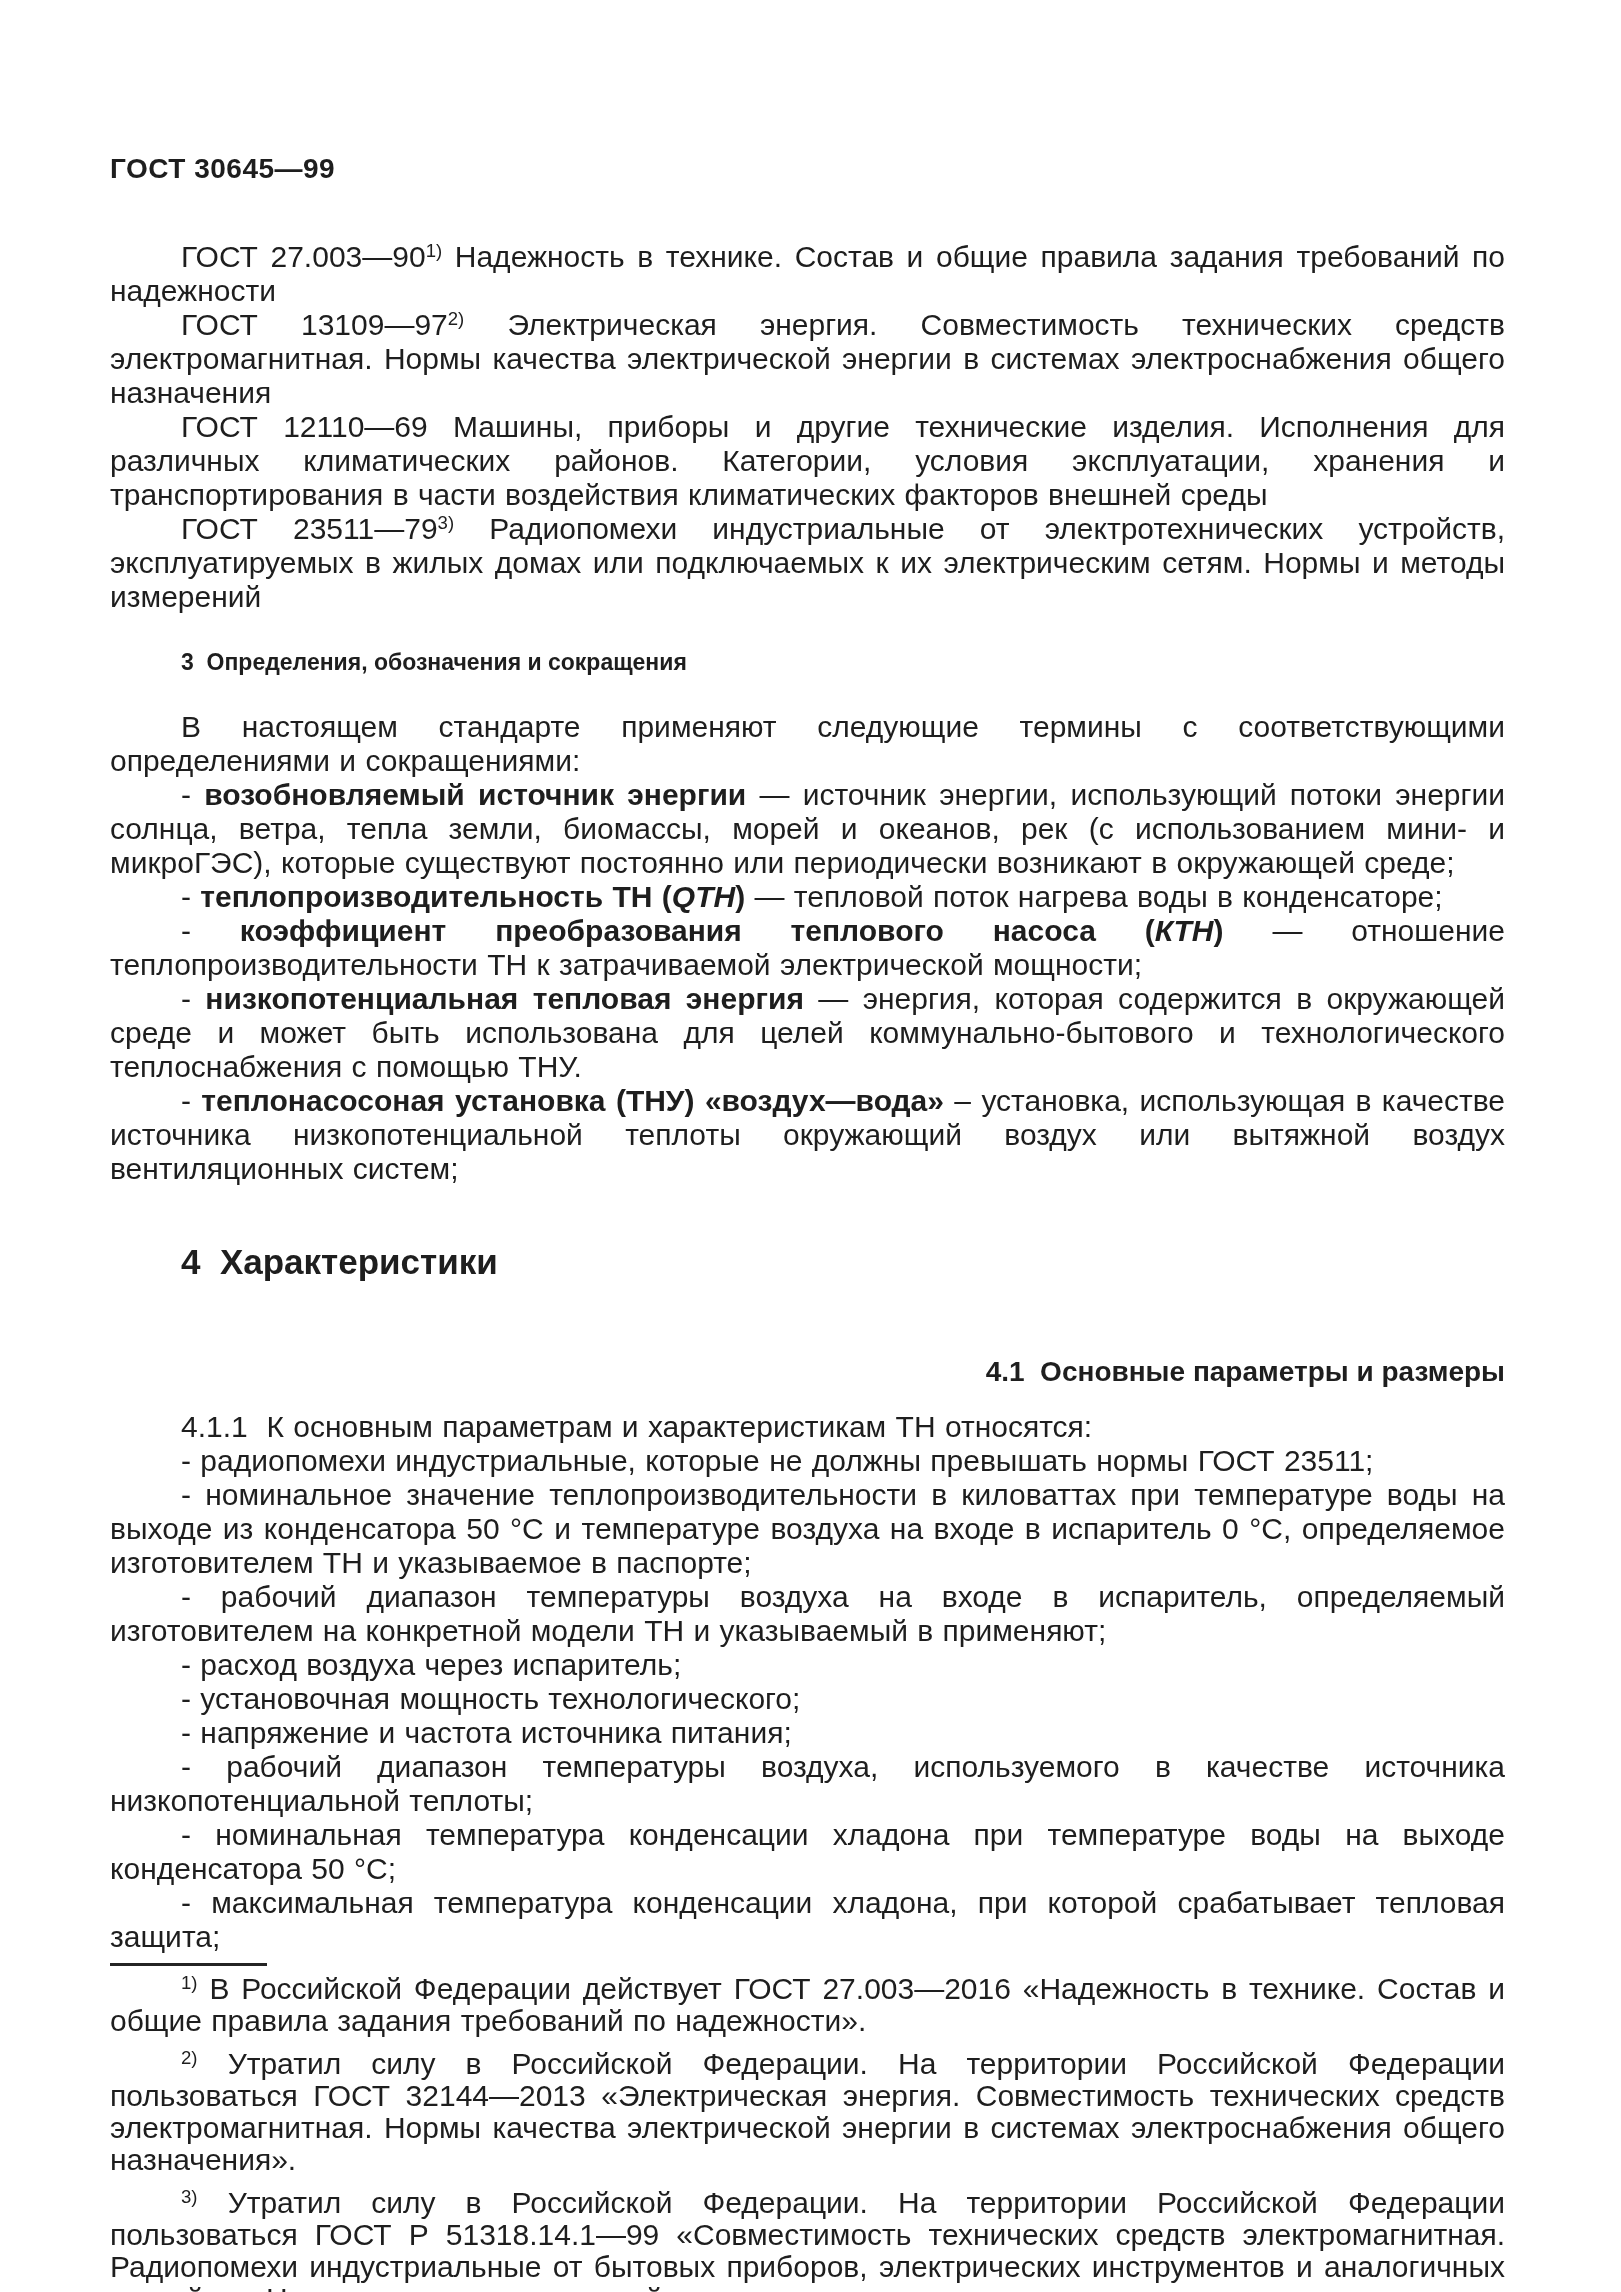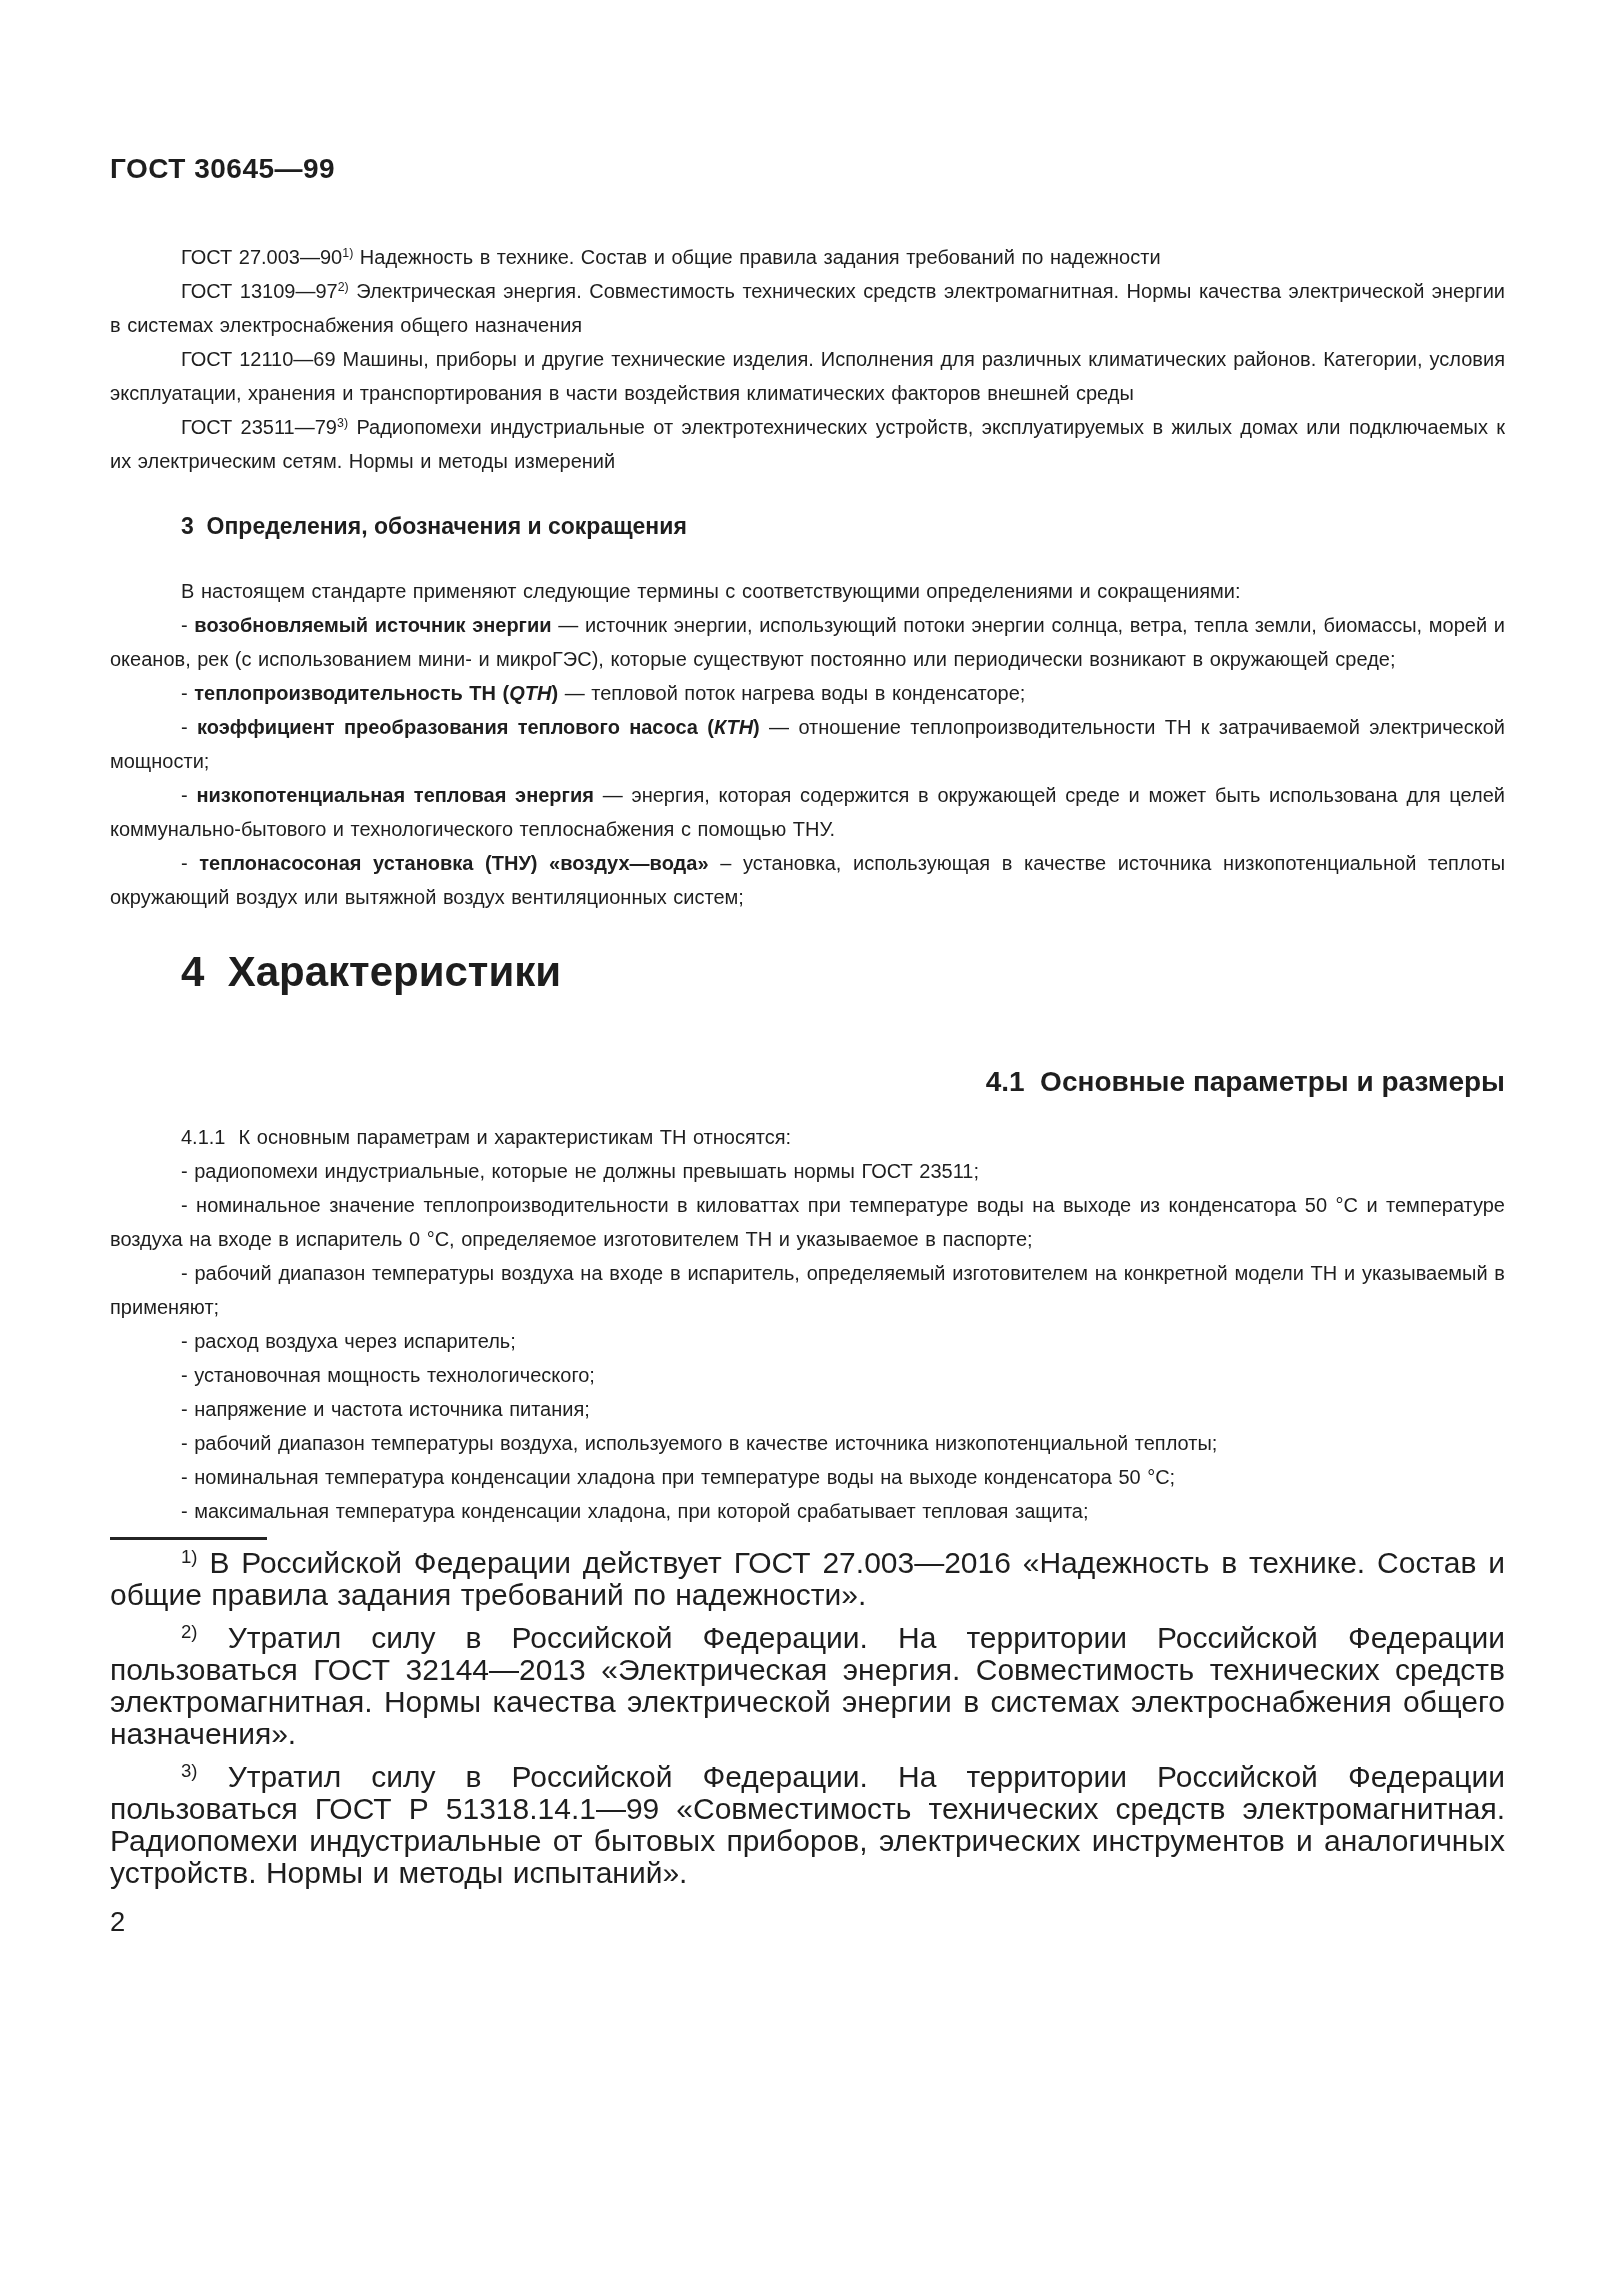--- a/index.html
+++ b/index.html
@@ -15,32 +15,32 @@
     width: 1621px; height: 2293px;
     box-sizing: border-box;
     padding: 152px 116px 0 110px;
   }
   .running-head {
     font-size: 28px; font-weight: 700; line-height: 33px;
     letter-spacing: 0.5px;
   }
   .body-text p.para {
     margin: 0;
-    font-size: 20px; line-height: 34px;
+    font-size: 30px; line-height: 34px;
     text-align: justify;
     text-indent: 71px;
     word-spacing: 1px;
   }
   .refs { margin-top: 55px; }
   .h-sec {
     font-size: 23px; line-height: 43px; font-weight: 700;
     margin: 27.4px 0 0 0; text-indent: 71px;
   }
   .defs { margin-top: 25.5px; }
-  .h-sec.h4sec { font-size: 42px; line-height: 45px; margin-top: 35px; }
+  .h-sec.h4sec { font-size: 35px; line-height: 45px; margin-top: 53px; }
   .h-sub {
     font-size: 28px; line-height: 37px; font-weight: 700;
     margin: 69px 0 0 0; text-indent: 71px; text-align: right;
   }
   .chars { margin-top: 20.6px; }
   .fn-rule {
     margin-top: 8.8px;
     width: 157px; height: 0;
     border-top: 3.9px solid #242424;
   }

